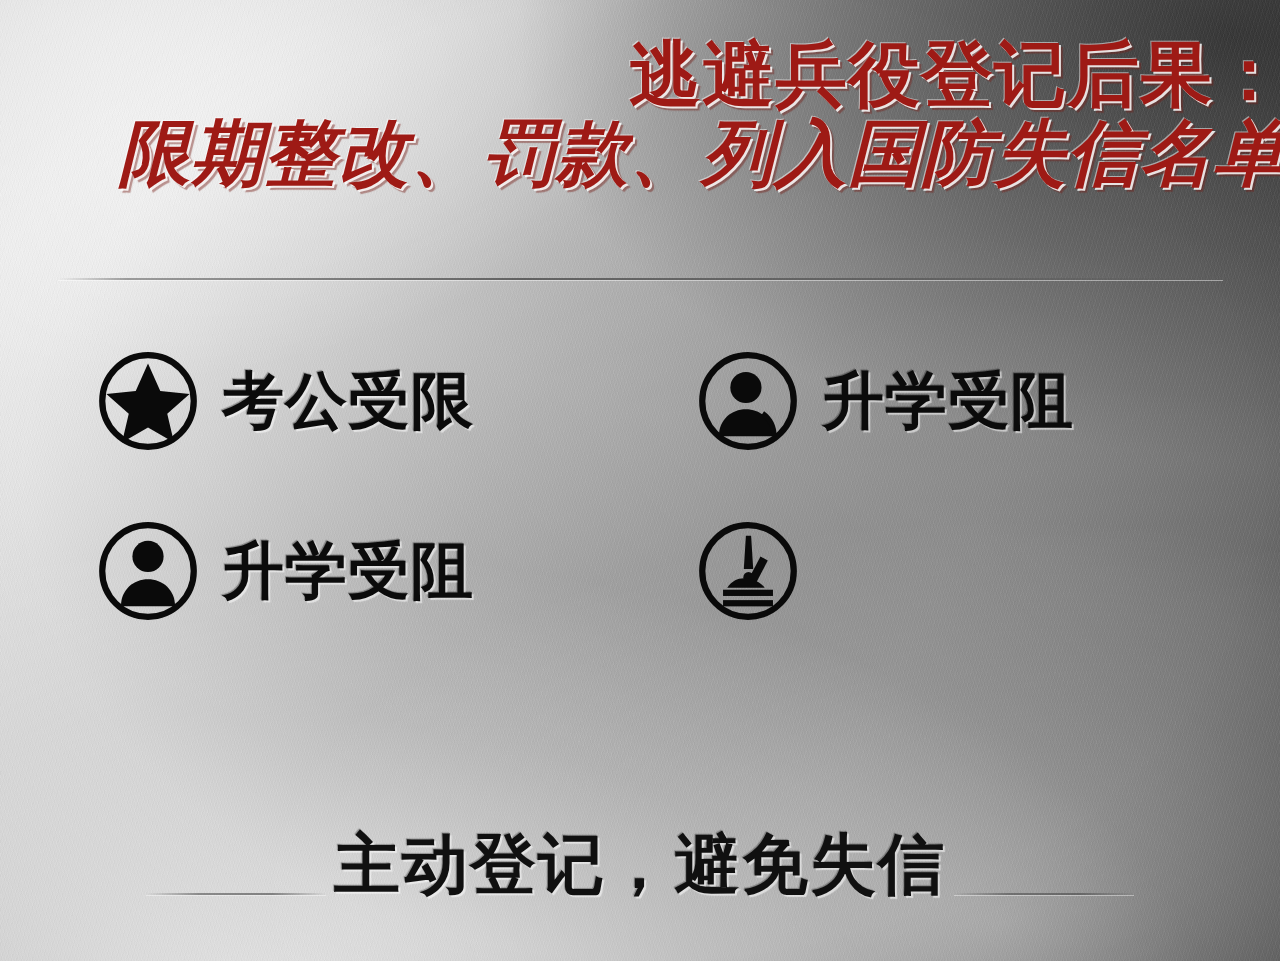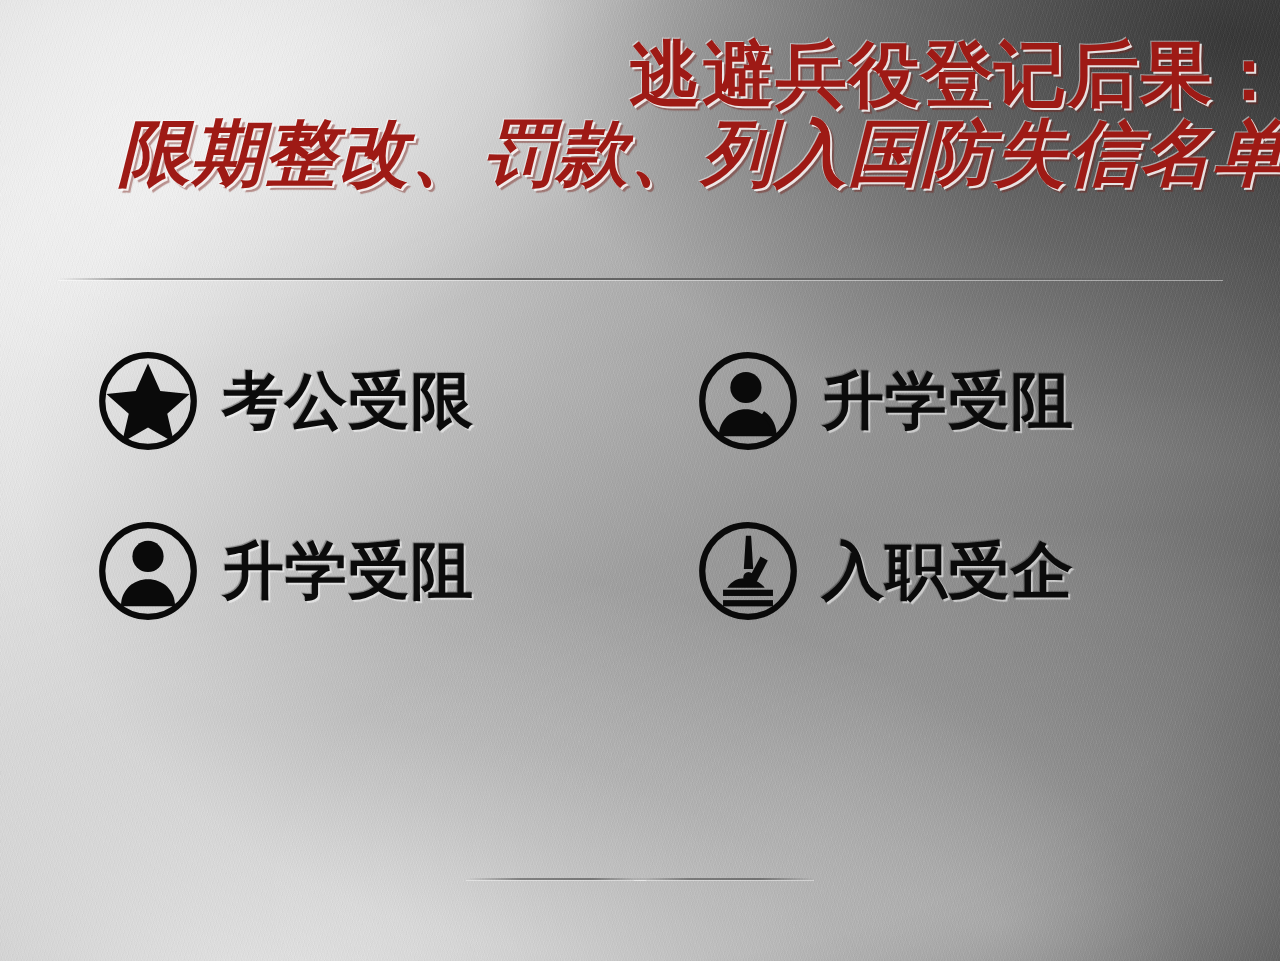--- a/index.html
+++ b/index.html
@@ -286,26 +286,26 @@
           <svg viewBox="0 0 100 100" aria-hidden="true">
             <circle cx="50" cy="50" r="44" fill="none" stroke="#0a0a0a" stroke-width="6"></circle>
             <path fill="#0a0a0a" d="M48 16h5l2 32h-9z"></path>
             <circle cx="50.5" cy="56" r="5" fill="#0a0a0a"></circle>
             <path fill="#0a0a0a" d="M62 36l7 4-12 23-7-4z"></path>
             <path fill="#0a0a0a" d="M30 66c4-6 10-9 16-9 9 0 16 4 20 9z"></path>
             <rect x="26" y="68" width="48" height="6" fill="#0a0a0a"></rect>
             <rect x="26" y="78" width="48" height="6" fill="#0a0a0a"></rect>
           </svg>
         </span>
-        <span class="item-label">入职受企</span>
       </div>
 
 
 
     </div>
 
     <div class="footer">
       <span class="footer-rule left"></span>
+      <span class="footer-text">主动登记，避免失信</span>
       <span class="footer-rule right"></span>
     </div>
 
   </div>
 </div>
 
 </body></html>

